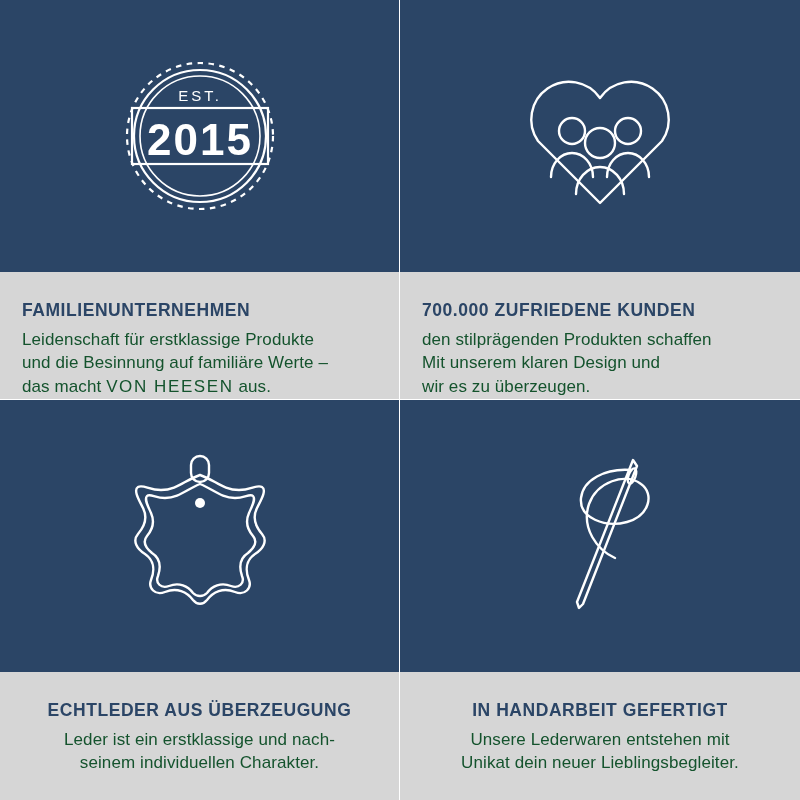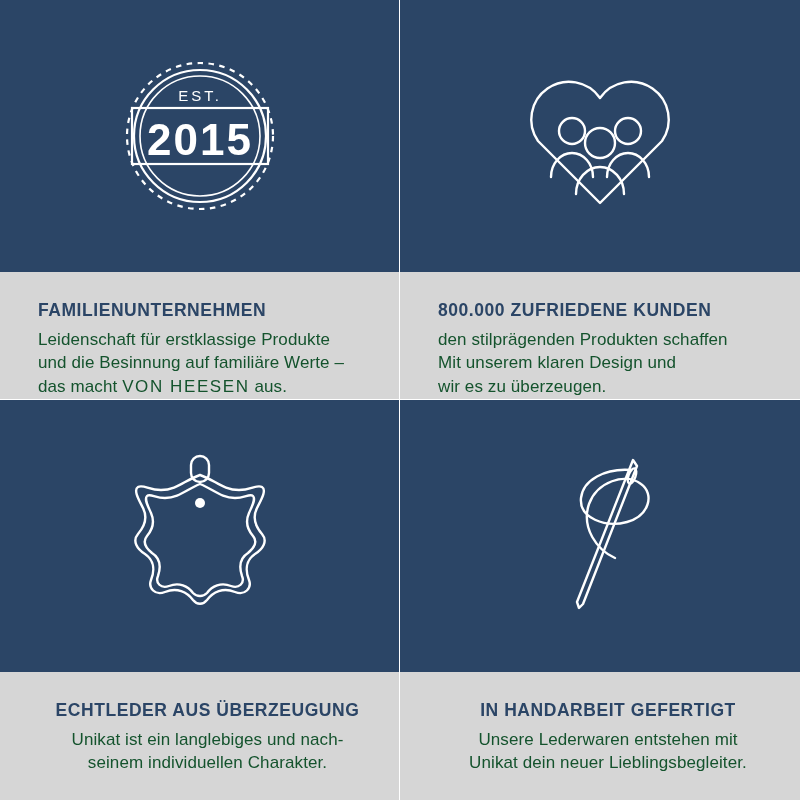--- a/index.html
+++ b/index.html
@@ -31,21 +31,21 @@
   .icon-area {
     height: 272px;
     background: #2b4566;
     display: flex;
     align-items: center;
     justify-content: center;
   }
   .text-area {
     flex: 1;
     background: #d6d6d6;
-    padding: 28px 22px 0 38px;
+    padding: 28px 22px 0 22px;
   }
   .title {
     font-size: 17.5px;
     font-weight: bold;
     letter-spacing: 0.55px;
     color: #2b4566;
     margin-bottom: 7px;
     white-space: nowrap;
   }
   .body {
@@ -100,21 +100,21 @@
 
           <circle cx="123" cy="80" r="13"></circle>
           <path d="M102 126 a21 24 0 0 1 42 0"></path>
 
           <circle cx="95" cy="92" r="15"></circle>
           <path d="M71 143 a24 27 0 0 1 48 0"></path>
         </g>
       </svg>
     </div>
     <div class="text-area">
-      <div class="title">800.000 ZUFRIEDENE KUNDEN</div>
+      <div class="title">700.000 ZUFRIEDENE KUNDEN</div>
       <div class="body">
         <div>den stilprägenden Produkten schaffen</div>
         <div>Mit unserem klaren Design und</div>
         <div>wir es zu überzeugen.</div>
       </div>
     </div>
   </div>
 
   <div class="cell">
     <div class="icon-area">
@@ -160,21 +160,21 @@
                    C 147 60 151 53 148 50
                    C 145 47 140 52 130 52
                    C 116 52 108 43 95 38 Z"></path>
           <circle cx="95" cy="57" r="5" fill="#ffffff" stroke="none"></circle>
         </g>
       </svg>
     </div>
     <div class="text-area">
       <div class="title">ECHTLEDER AUS ÜBERZEUGUNG</div>
       <div class="body">
-        <div>Unikat ist ein langlebiges und nach-</div>
+        <div>Leder ist ein erstklassige und nach-</div>
         <div>seinem individuellen Charakter.</div>
       </div>
     </div>
   </div>
 
   <div class="cell">
     <div class="icon-area">
       <svg width="190" height="180" viewBox="0 0 190 180">
         <g fill="none" stroke="#ffffff" stroke-width="2.4" stroke-linejoin="round" stroke-linecap="round">
 

